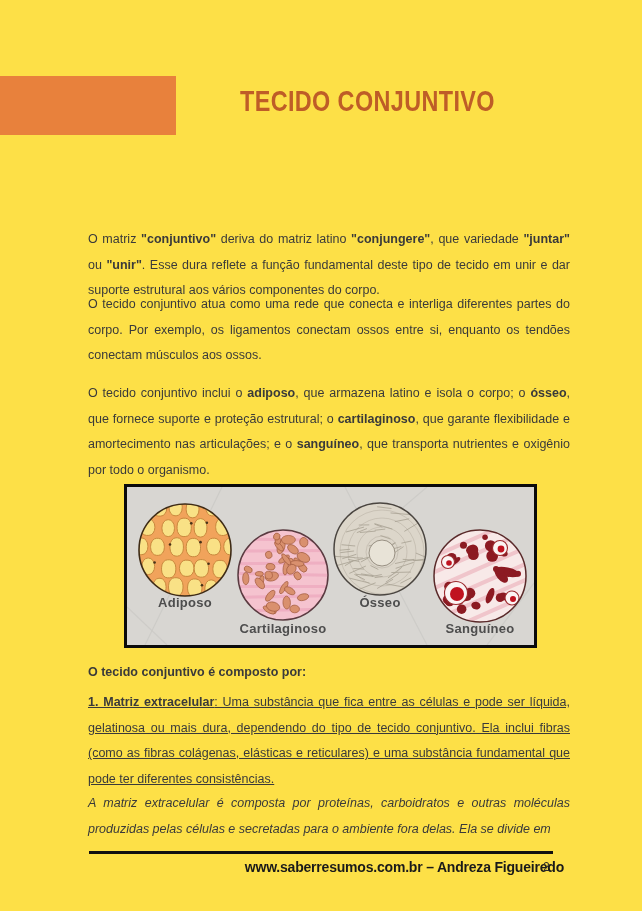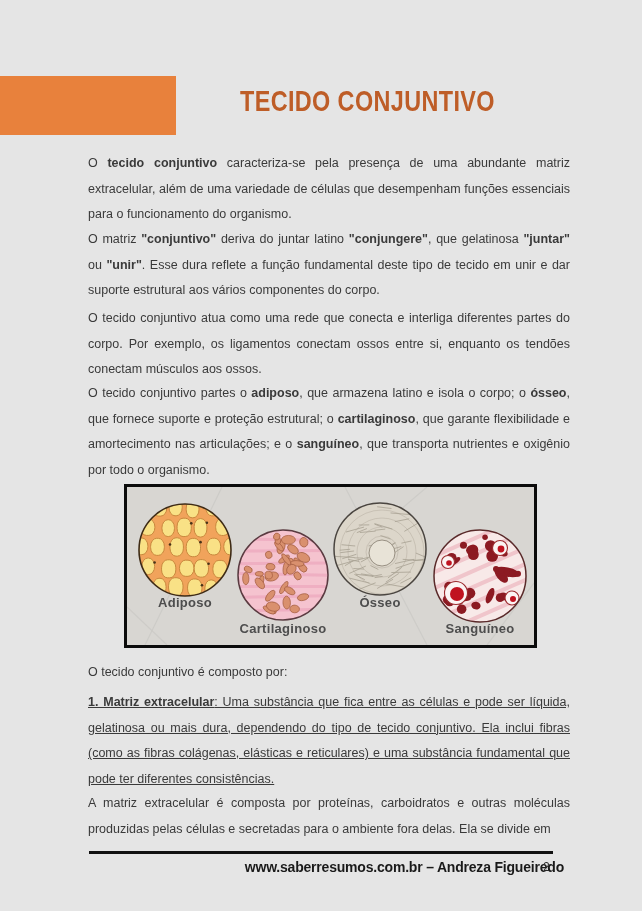--- a/index.html
+++ b/index.html
@@ -5,46 +5,46 @@
   :root{
     --accent-orange:#E8813C;
     --title-color:#BE5D27;
     --text-color:#3A3A3A;
     --footer-color:#1A1A1A;
   }
   *{margin:0;padding:0;box-sizing:border-box;}
   html,body{background:#fff;}
   body{font-family:"Liberation Sans", sans-serif;}
   .page{
-    position:relative;width:642px;height:911px;background:#e5e5e5;overflow:hidden;
+    position:relative;width:642px;height:911px;background:#fde047;overflow:hidden;
   }
   .accent-bar{
     position:absolute;left:0;top:76px;width:176px;height:59px;background:var(--accent-orange);
   }
   .title-wrap{
     position:absolute;left:92px;right:0;top:84px;text-align:center;
   }
   .title{
     display:inline-block;font-size:30px;font-weight:bold;letter-spacing:0.5px;
     color:var(--title-color);transform:scaleX(0.78);transform-origin:center;
     white-space:nowrap;
   }
   .para{
     position:absolute;left:88px;width:482px;
     font-size:12.5px;line-height:25.5px;color:var(--text-color);
     text-align:justify;
   }
   .para b{font-weight:bold;}
   .p1{top:151px;}
   .p2{top:227px;}
-  .p3{top:306px;}
+  .p3{top:292px;}
   .p4{top:381px;}
-  .p5{top:660px;}
+  .p5{top:660px;font-weight:bold;}
   .p6{top:690px;text-decoration:underline;}
-  .p7{top:791px;}
+  .p7{top:791px;font-style:italic;}
   .figure{
     position:absolute;left:124px;top:484px;width:413px;height:164px;
     border:3px solid #0b0b0b;background:#D8D6D2;
   }
   .figure svg{display:block;width:100%;height:100%;}
   .fig-label{
     position:absolute;font-size:13px;font-weight:bold;color:#4D4D4D;
     text-align:center;letter-spacing:0.3px;
   }
   .lbl-adiposo{left:2px;width:112px;top:108px;}
@@ -66,24 +66,23 @@
 <body>
 
 <div class="page">
 
   <div class="accent-bar"></div>
 
   <div class="title-wrap">
     <span class="title">TECIDO CONJUNTIVO</span>
   </div>
 
-  <p class="para p1"><span>O </span><b>tecido conjuntivo</b><span> caracteriza-se pela presença de uma abundante matriz extracelular, além de uma variedade de células que desempenham funções essenciais para o funcionamento do organismo.</span></p>
-  <p class="para p2"><span>O matriz </span><b>"conjuntivo"</b><span> deriva do juntar latino </span><b>"conjungere"</b><span>, que gelatinosa </span><b>"juntar"</b><span> ou </span><b>"unir"</b><span>. Esse dura reflete a função fundamental deste tipo de tecido em unir e dar suporte estrutural aos vários componentes do corpo.</span></p>
+  <p class="para p2"><span>O matriz </span><b>"conjuntivo"</b><span> deriva do matriz latino </span><b>"conjungere"</b><span>, que variedade </span><b>"juntar"</b><span> ou </span><b>"unir"</b><span>. Esse dura reflete a função fundamental deste tipo de tecido em unir e dar suporte estrutural aos vários componentes do corpo.</span></p>
   <p class="para p3"><span>O tecido conjuntivo atua como uma rede que conecta e interliga diferentes partes do corpo. Por exemplo, os ligamentos conectam ossos entre si, enquanto os tendões conectam músculos aos ossos.</span></p>
-  <p class="para p4"><span>O tecido conjuntivo partes o </span><b>adiposo</b><span>, que armazena latino e isola o corpo; o </span><b>ósseo</b><span>, que fornece suporte e proteção estrutural; o </span><b>cartilaginoso</b><span>, que garante flexibilidade e amortecimento nas articulações; e o </span><b>sanguíneo</b><span>, que transporta nutrientes e oxigênio por todo o organismo.</span></p>
+  <p class="para p4"><span>O tecido conjuntivo inclui o </span><b>adiposo</b><span>, que armazena latino e isola o corpo; o </span><b>ósseo</b><span>, que fornece suporte e proteção estrutural; o </span><b>cartilaginoso</b><span>, que garante flexibilidade e amortecimento nas articulações; e o </span><b>sanguíneo</b><span>, que transporta nutrientes e oxigênio por todo o organismo.</span></p>
 
   <div class="figure">
     <svg id="figure-svg" viewBox="0 0 407 158" xmlns="http://www.w3.org/2000/svg">
         <rect x="0" y="0" width="407" height="158" fill="#D8D6D2"></rect>
         <polyline points="95,0 18,158" fill="none" stroke="#CBC9C5" stroke-width="1.2" opacity="0.8"></polyline>
         <polyline points="218,0 300,158" fill="none" stroke="#CBC9C5" stroke-width="1.2" opacity="0.8"></polyline>
         <polyline points="300,0 218,70" fill="none" stroke="#CBC9C5" stroke-width="1.2" opacity="0.8"></polyline>
         <polyline points="360,158 407,96" fill="none" stroke="#CBC9C5" stroke-width="1.2" opacity="0.8"></polyline>
         <polyline points="0,120 40,158" fill="none" stroke="#CBC9C5" stroke-width="1.2" opacity="0.8"></polyline>
         <defs>

